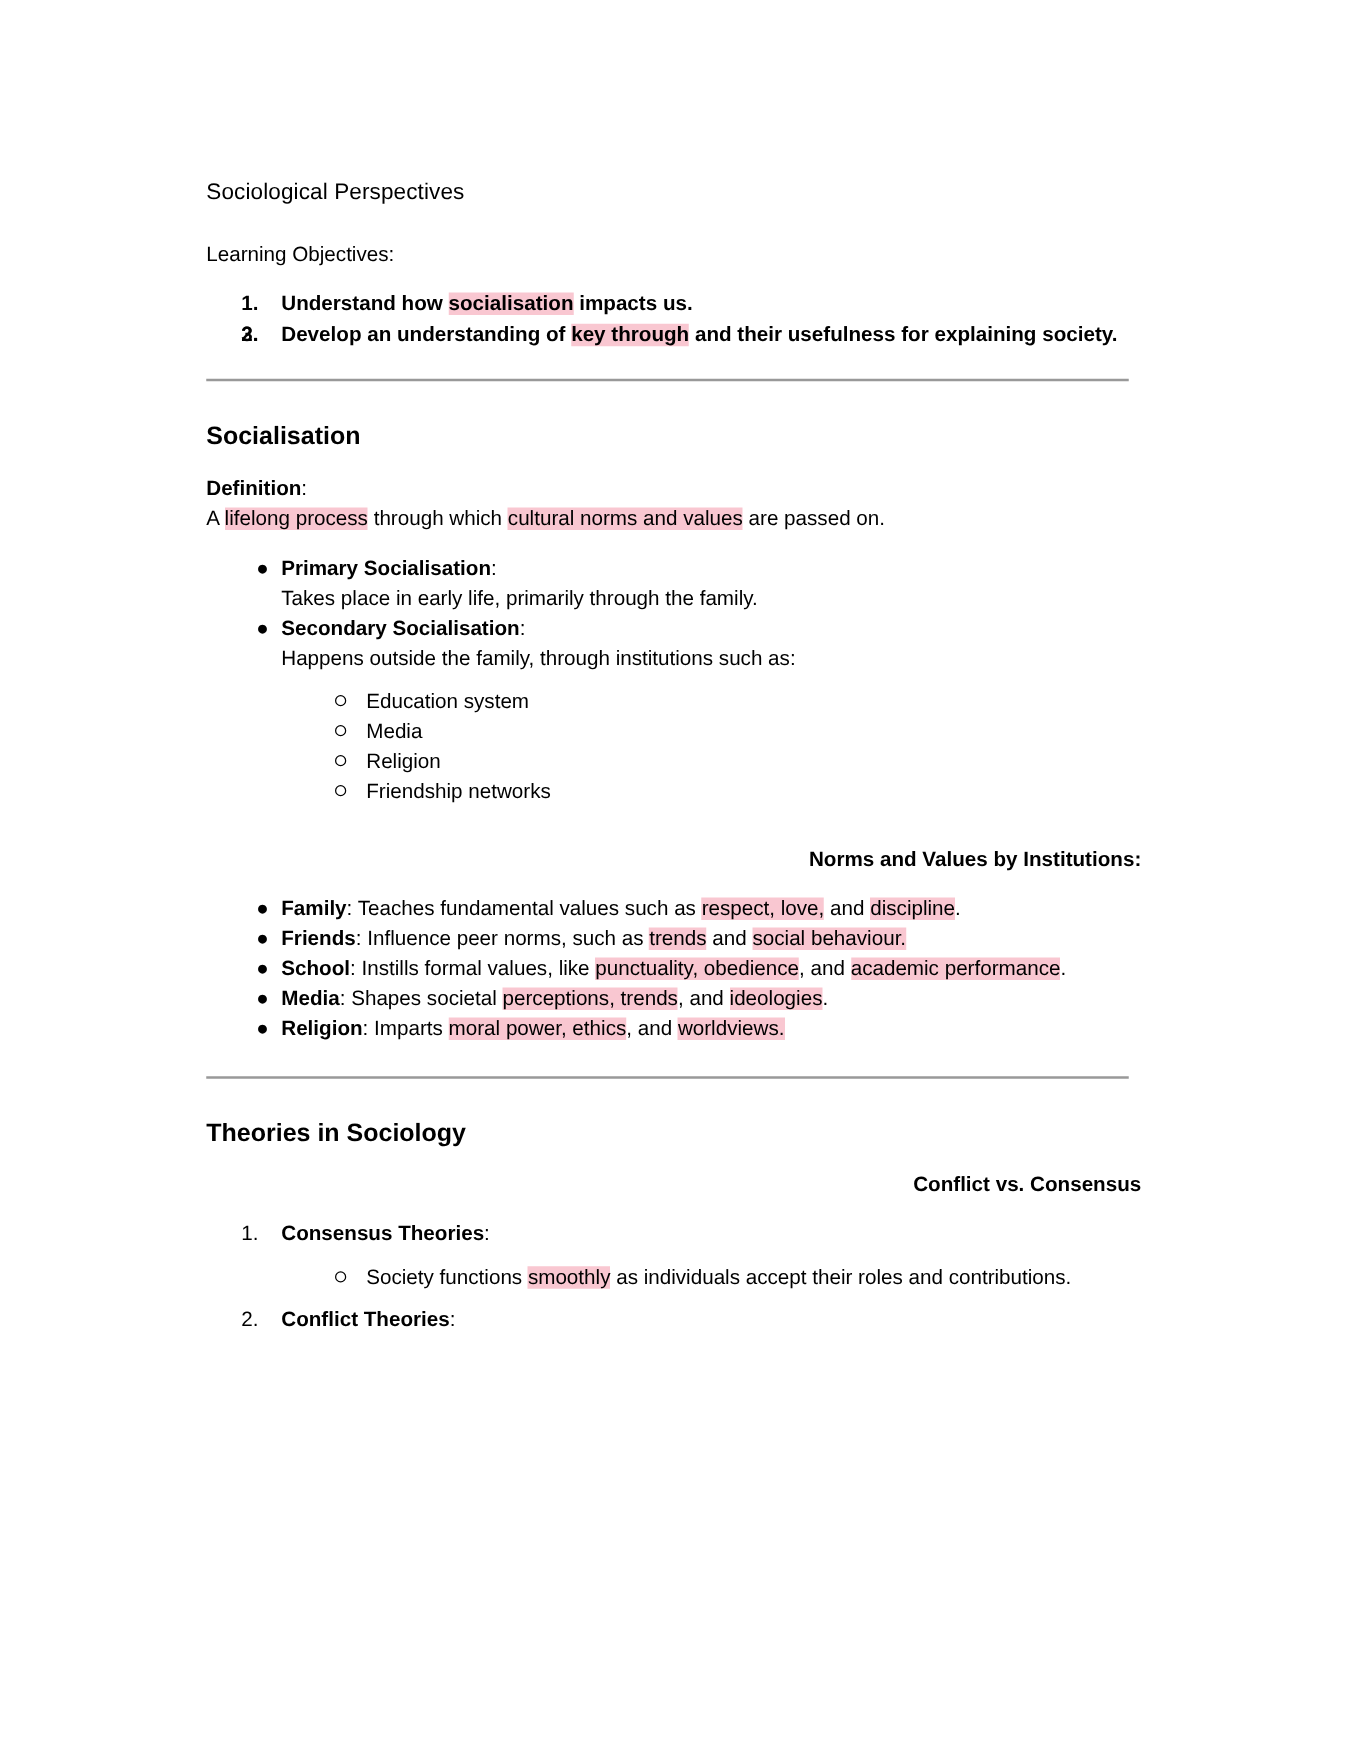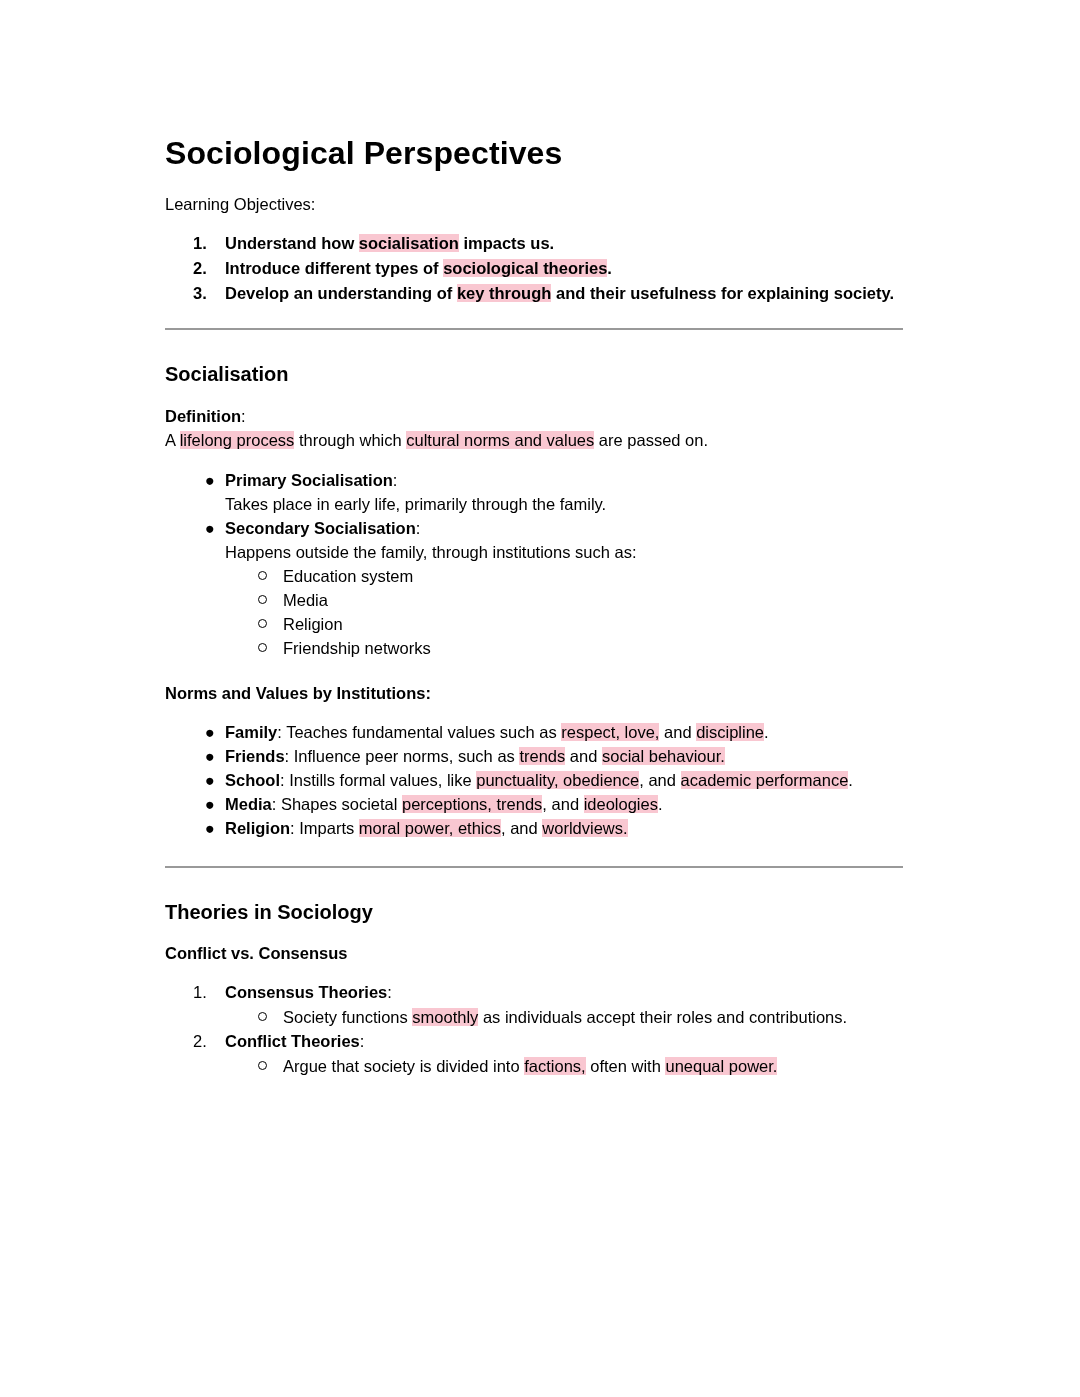--- a/index.html
+++ b/index.html
@@ -23,22 +23,22 @@
     overflow: hidden;
   }
   .content {
     position: absolute;
     left: 165px;
     top: 136px;
     width: 748px;
   }
 
   h1.doc-title {
-    font-size: 32px;
-    font-weight: bold;
+    font-size: 18px;
+    font-weight: normal;
     letter-spacing: 0.1px;
     margin: 0 0 0 0;
     line-height: 34px;
   }
 
   .lead-label {
     font-size: 16.5px;
     font-weight: normal;
     margin-top: 23px;
     line-height: 22px;
@@ -48,20 +48,21 @@
     font-size: 20px;
     font-weight: bold;
     margin: 0;
     line-height: 28px;
   }
 
   .sub-label {
     font-size: 16.5px;
     font-weight: bold;
     line-height: 22px;
+    text-align: right;
   }
 
   .para {
     font-size: 16.5px;
     line-height: 24px;
   }
 
   hr.divider {
     border: none;
     border-top: 2px solid #999999;
@@ -104,21 +105,21 @@
   ul.disc-list > li > .marker {
     position: absolute;
     left: 40px;
     top: 0;
     font-size: 16.5px;
     line-height: 24px;
   }
 
   ul.circle-list {
     list-style: none;
-    margin: 0;
+    margin: 10px;
     padding: 0;
     font-size: 16.5px;
     line-height: 24px;
   }
   ul.circle-list > li {
     position: relative;
     padding-left: 58px;
   }
   ul.circle-list > li > .marker {
     position: absolute;
@@ -153,21 +154,21 @@
   <div class="content">
 
     <h1 class="doc-title">Sociological Perspectives</h1>
 
     <div class="lead-label">Learning Objectives:</div>
 
     <div class="sp-md"></div>
 
     <ol class="num-list" id="learning-objectives-list">
         <li><span class="marker bold">1.</span><span><span class="bold">Understand how </span><mark class="hl bold">socialisation</mark><span class="bold"> impacts us.</span></span></li>
-        <li><span class="marker bold">2.</span><span><span class="bold">Introduce different types of </span><mark class="hl bold">sociological theories</mark><span class="bold">.</span></span></li>
+        <li><span class="marker bold">2.</span></li>
         <li><span class="marker bold">3.</span><span><span class="bold">Develop an understanding of </span><mark class="hl bold">key through</mark><span class="bold"> and their usefulness for explaining society.</span></span></li>
       </ol>
 
     <div class="sp-lg"></div>
     <hr class="divider">
     <div style="height:30px"></div>
 
     <h2 class="section-title">Socialisation</h2>
 
     <div class="sp-md"></div>
@@ -211,19 +212,17 @@
     <div class="sp-md"></div>
 
     <div class="sub-label">Conflict vs. Consensus</div>
 
     <div class="sp-md"></div>
 
     <ol class="num-list" id="theories-list">
         <li><span class="marker">1.</span><span class="bold">Consensus Theories</span><span>:</span><ul class="circle-list nest">
             <li><span class="marker"></span><span><span>Society functions </span><mark class="hl">smoothly</mark><span> as individuals accept their roles and contributions.</span></span></li>
           </ul></li>
-        <li><span class="marker">2.</span><span class="bold">Conflict Theories</span><span>:</span><ul class="circle-list nest">
-            <li><span class="marker"></span><span><span>Argue that society is divided into </span><mark class="hl">factions,</mark><span> often with </span><mark class="hl">unequal power.</mark></span></li>
-          </ul></li>
+        <li><span class="marker">2.</span><span class="bold">Conflict Theories</span><span>:</span></li>
       </ol>
 
   </div>
 </div>
 
 </body></html>

